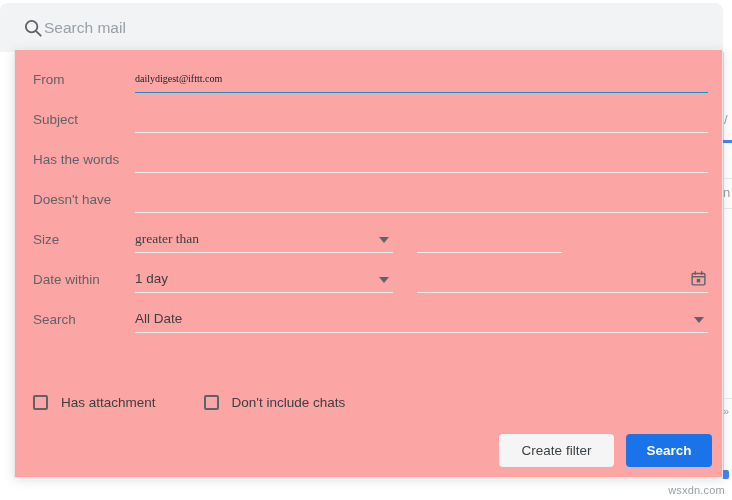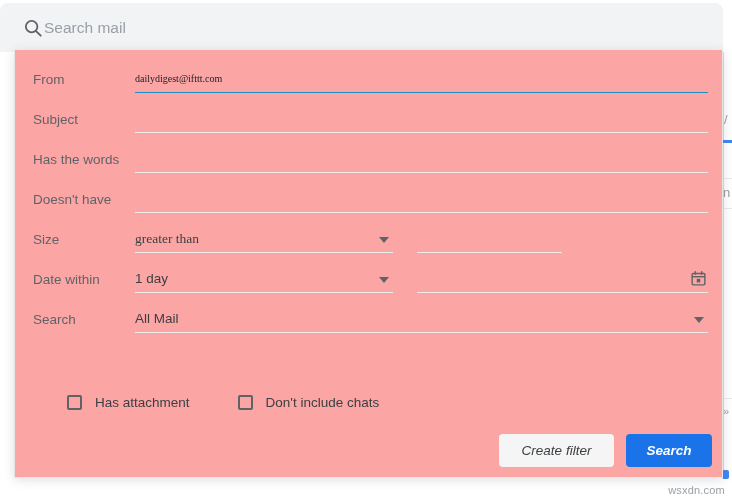--- a/index.html
+++ b/index.html
@@ -194,22 +194,21 @@
     height: 17px;
   }
 
   
   #checkbox-row {
     position: absolute;
     left: 0;
     top: 345px;
     display: flex;
     align-items: center;
-    padding-left: 6px;
-    margin-left: 46px;
+    padding-left: 18px;
   }
   .cbx-group {
     display: flex;
     align-items: center;
     cursor: pointer;
   }
   .cbx-box {
     width: 15px;
     height: 15px;
     border: 2px solid #5f6368;
@@ -236,21 +235,20 @@
   .btn {
     border: none;
     outline: none;
     font-family: "Liberation Sans", sans-serif;
     font-size: 13.5px;
     height: 33px;
     border-radius: 4px;
     cursor: pointer;
     padding: 0 18px;
     white-space: nowrap;
-    font-style: italic;
   }
   #create-filter-button {
     background: #f5f5f5;
     color: #3c4043;
     margin-right: 12px;
     min-width: 115px;
   }
   #search-button {
     background: #1a73e8;
     color: #ffffff;
@@ -362,21 +360,21 @@
             <rect x="9.5" y="12.5" width="5" height="5" fill="#5f6368"></rect>
           </svg>
         </div>
       </div>
     </div>
 
     <div class="form-row">
       <div class="row-label">Search</div>
       <div class="field-wrap">
         <div class="sel">
-          <span class="sel-value">All Mail</span>
+          <span class="sel-value">All Date</span>
           <span class="caret"></span>
         </div>
       </div>
     </div>
 
   </div>
 
   <div id="checkbox-row">
     <div class="cbx-group" id="chk-attachment-group">
       <span class="cbx-box"></span>

